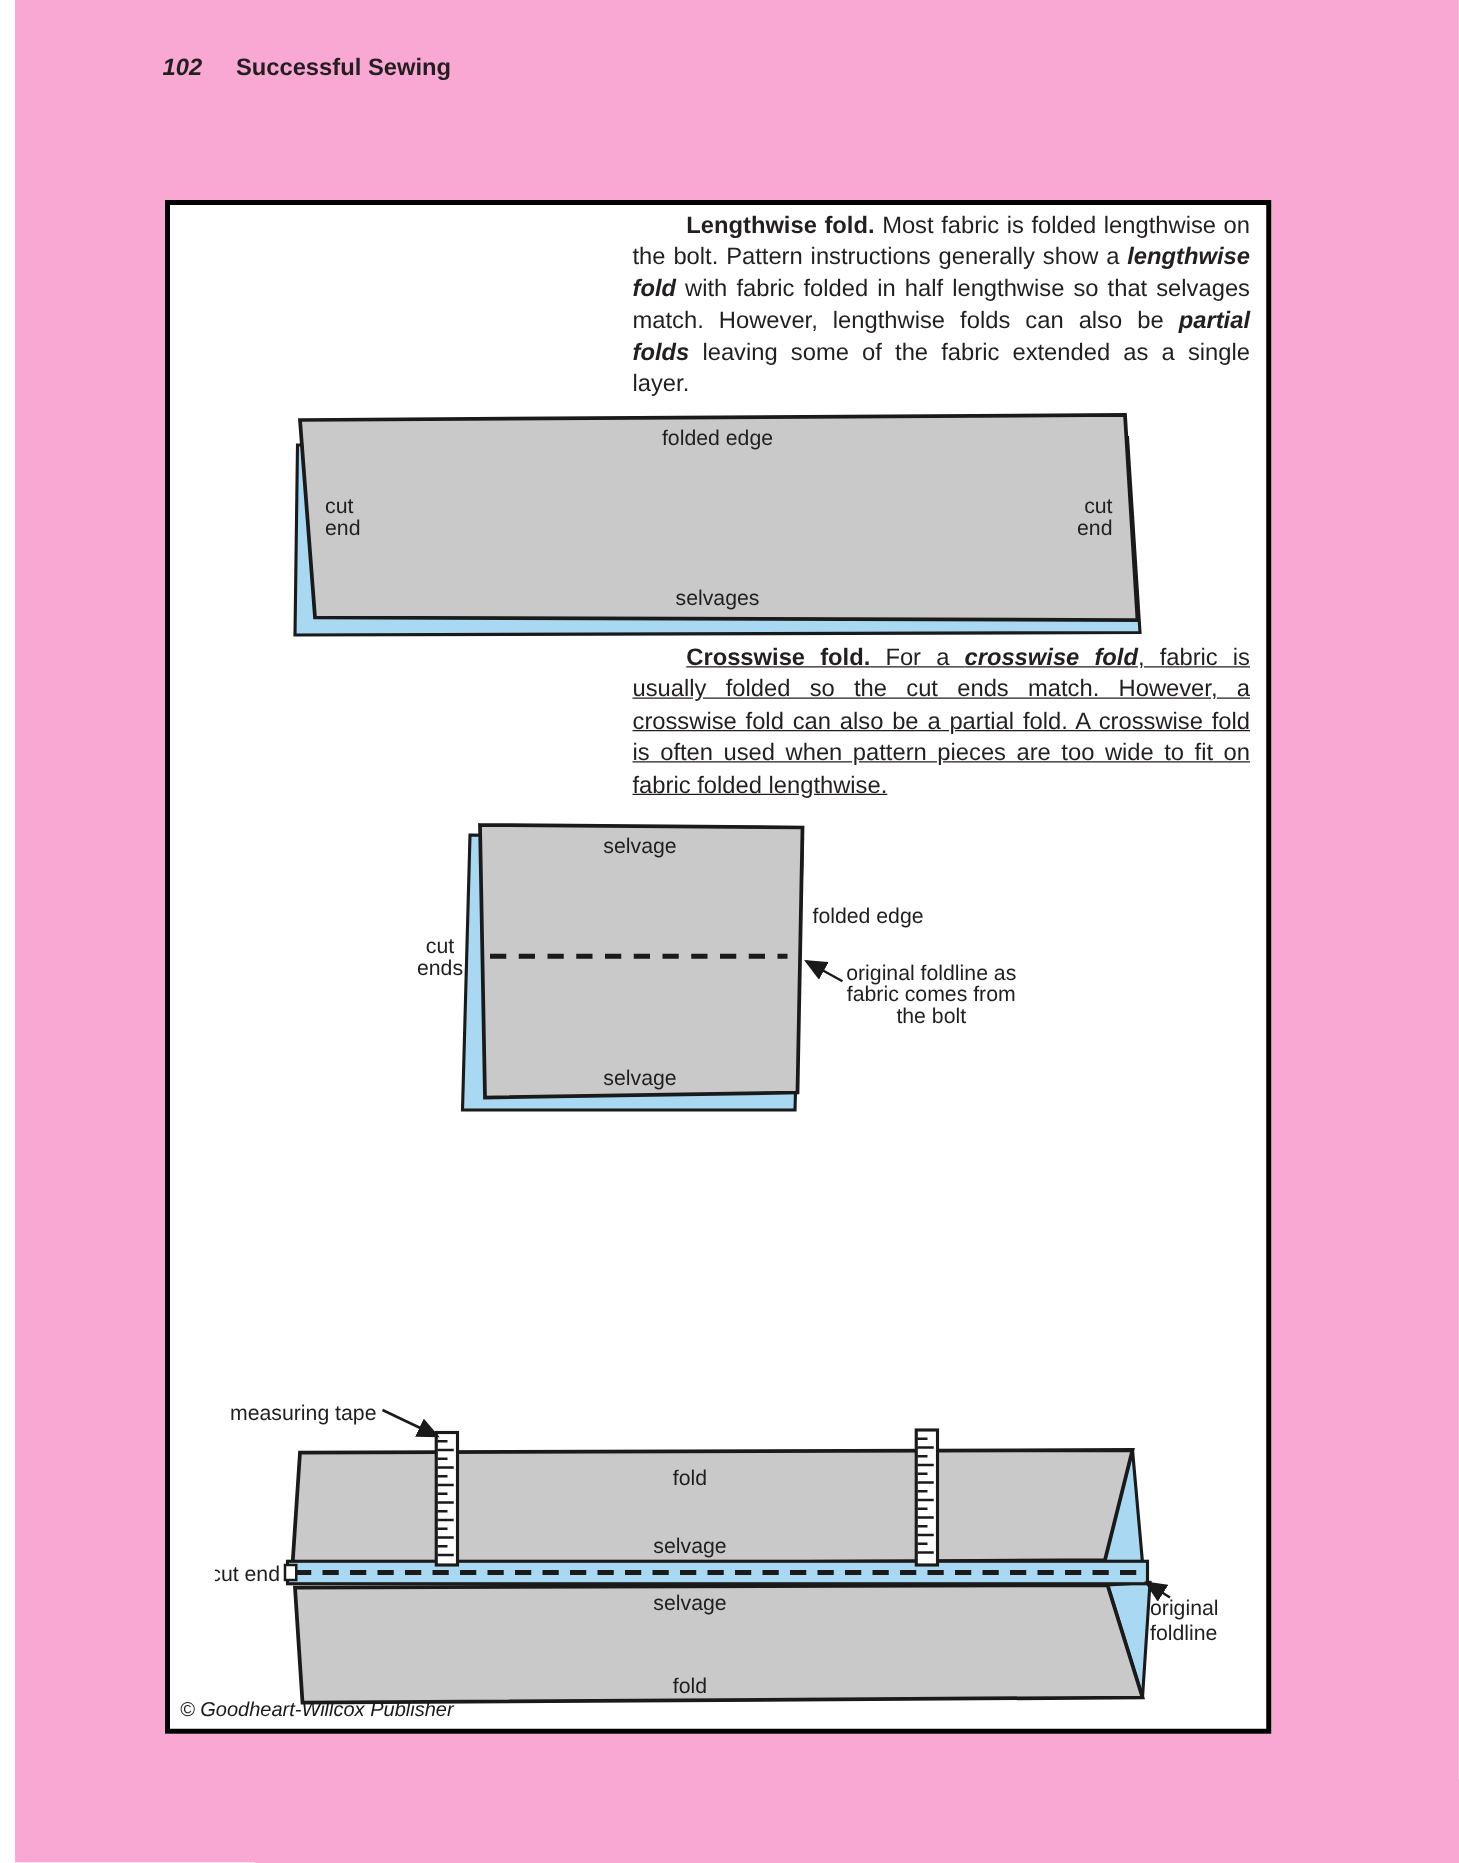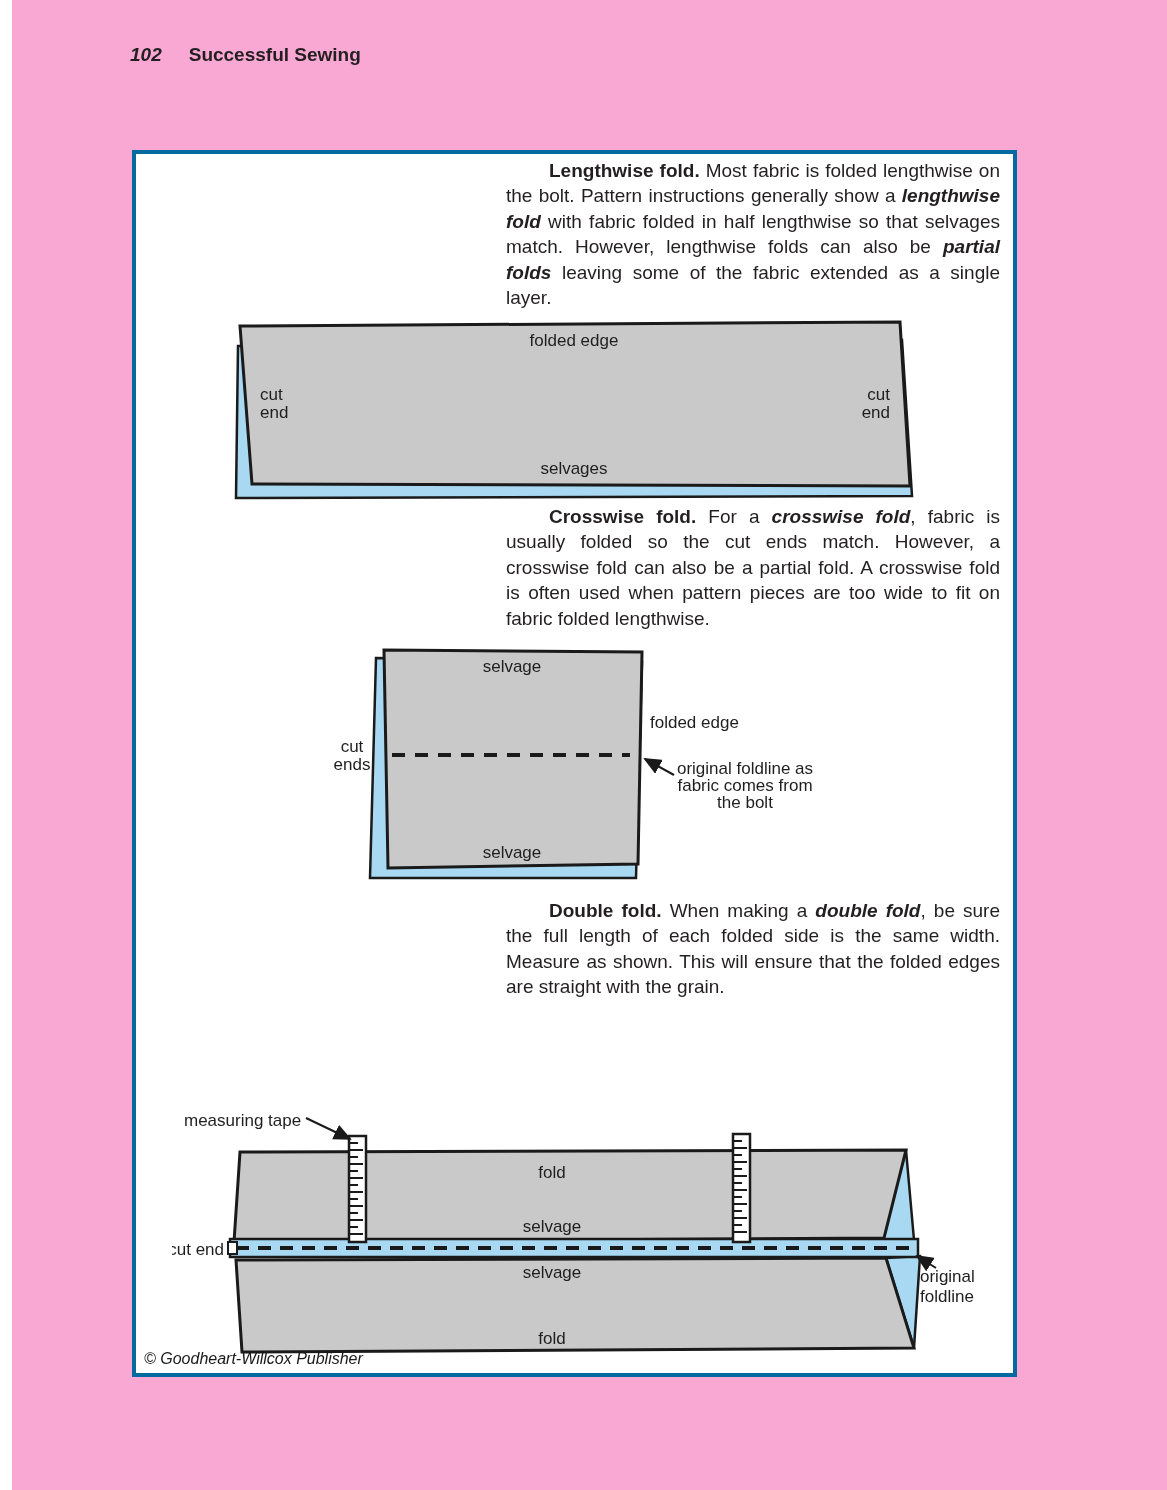--- a/index.html
+++ b/index.html
@@ -3,31 +3,31 @@
 <meta charset="utf-8">
 <style>
   html,body { margin:0; padding:0; background:#ffffff; }
   .page {
     position:relative; width:1167px; height:1490px; background:#f9a8d4;
     font-family:"Liberation Sans", sans-serif; color:#231f20; overflow:hidden;margin-left:12px;
   }
   .hdr { position:absolute; left:118px; top:44px; font-size:19px; font-weight:bold; white-space:nowrap; }
   .hdr .num { font-style:italic; margin-right:27px; }
   .fig {
-    position:absolute; left:120px; top:150px; width:877px; height:1219px;
-    border:4px solid #0369a1; background:#ffffff;
+    position:absolute; left:120px; top:160px; width:877px; height:1219px;
+    border:4px solid #000000; background:#ffffff;
   }
   .para {
     position:absolute; left:370px; width:494px; margin:0;
     text-align:justify; text-indent:43px; font-size:19px; line-height:25.4px;
   }
   .para .b  { font-weight:bold; }
   .para .bi { font-weight:bold; font-style:italic; }
   #p1  { top:4px; }
-  #p2  { top:350px; }
+  #p2  { top:350px;text-decoration:underline; }
   #p3a { top:744px; }
   #p3b { top:846px; }
   .dsvg { position:absolute; display:block; }
   #svg1 { left:98px;  top:164px; }
   #svg2 { left:176px; top:488px; }
   #svg3 { left:36px;  top:952px; }
   .copyright { position:absolute; left:8px; top:1196px; font-size:16px; font-style:italic; color:#1a1a1a; }
   svg text { font-family:"Liberation Sans", sans-serif; font-size:17px; fill:#1f1f1f; }
   .fabric   { fill:#c9c9c9; stroke:#1a1a1a; stroke-width:3; }
   .under    { fill:#a9d9f2; stroke:#1a1a1a; stroke-width:2.5; }
@@ -76,21 +76,20 @@
       <text x="200" y="30" text-anchor="middle">selvage</text>
       <text x="338" y="86" text-anchor="start">folded edge</text>
       <text x="40" y="110" text-anchor="middle">cut</text>
       <text x="40" y="128" text-anchor="middle">ends</text>
       <text x="433" y="132" text-anchor="middle">original foldline as</text>
       <text x="433" y="149" text-anchor="middle">fabric comes from</text>
       <text x="433" y="166" text-anchor="middle">the bolt</text>
       <text x="200" y="216" text-anchor="middle">selvage</text>
     </svg>
 
-    <p class="para" id="p3a"><span class="b">Double fold.</span><span> When making a </span><span class="bi">double fold</span><span>, be sure the full length of each folded side is the same width. Measure as shown. This will ensure that the folded edges are straight with the grain.</span></p>
 
 
     <svg id="svg3" class="dsvg" width="815" height="252" viewBox="0 0 815 252">
       <defs>
         <marker id="ah3" markerWidth="9" markerHeight="8" refX="8" refY="4" orient="auto">
           <path d="M0,0 L9,4 L0,8 z" fill="#1a1a1a"></path>
         </marker>
       </defs>
       <polygon class="under" points="734,44 742,134 710,134"></polygon>
       <polygon class="under" points="714,152 748,150 742,242"></polygon>

